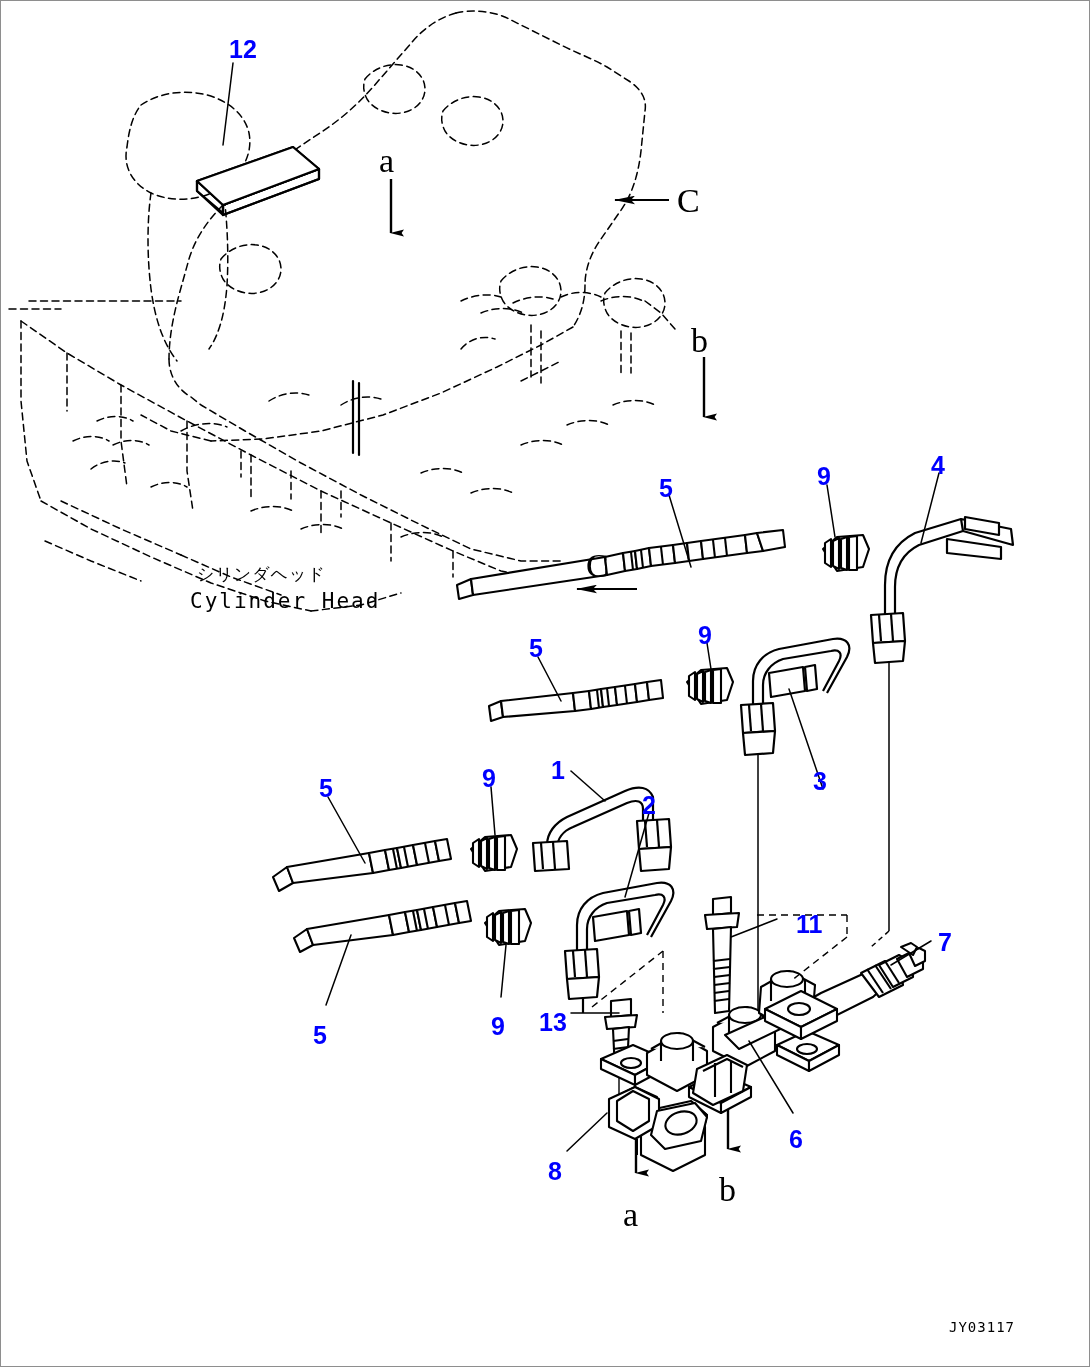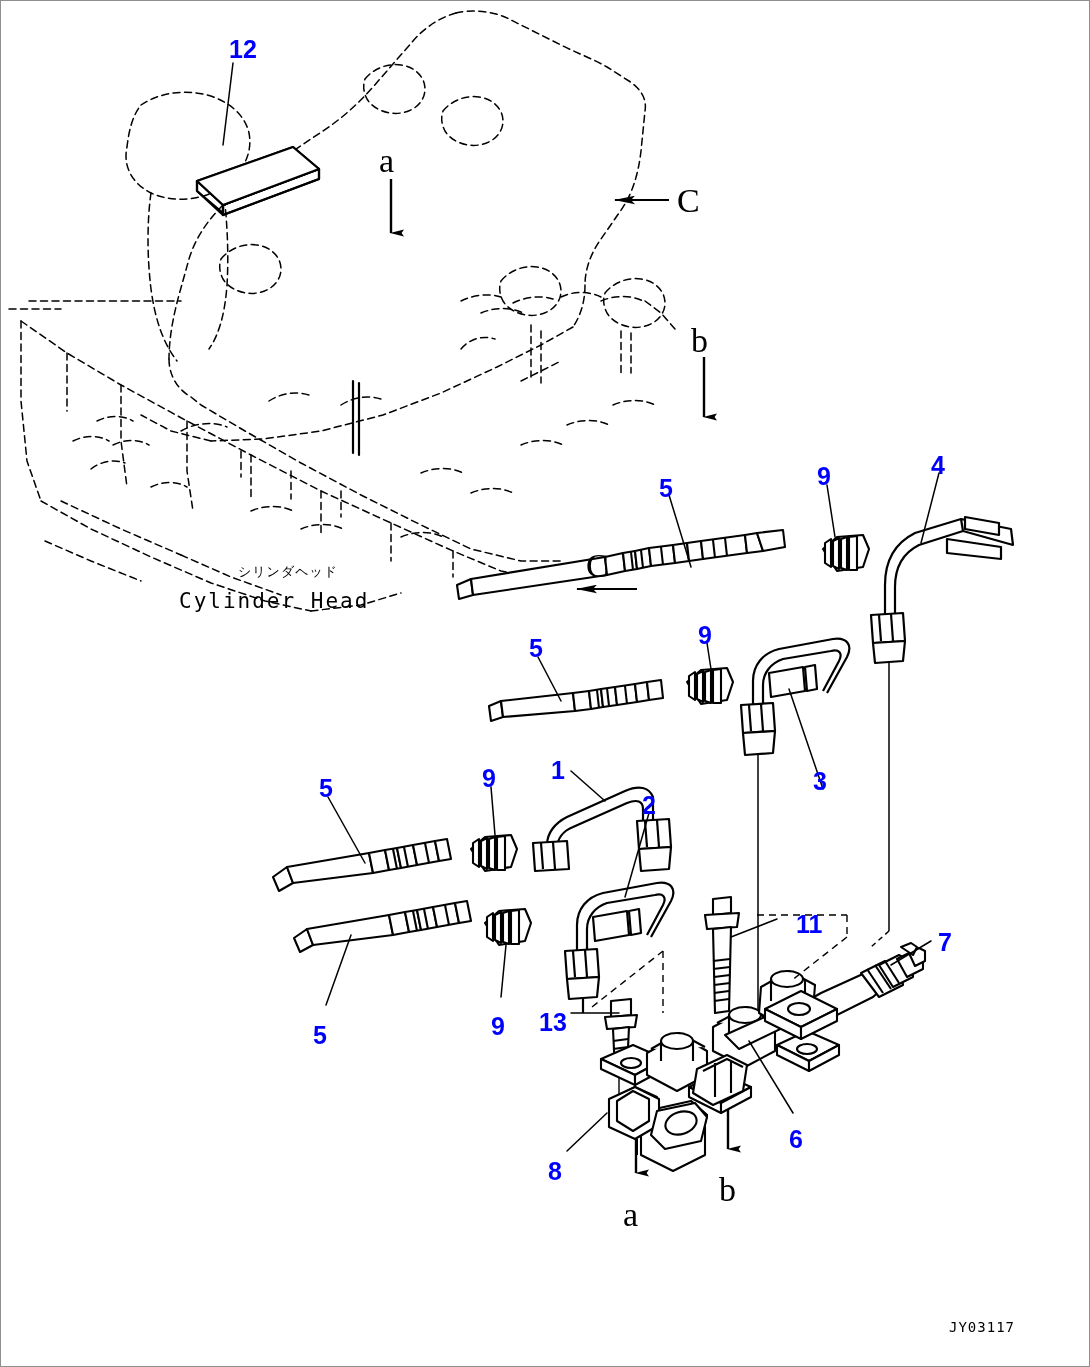--- a/index.html
+++ b/index.html
@@ -47,21 +47,21 @@
     white-space: nowrap;
     user-select: none;
   }
   .capt {
     position: absolute;
     color: #000000;
     font-family: "DejaVu Sans Mono", monospace;
     white-space: nowrap;
     user-select: none;
   }
-  .capt-jp { font-size: 13px; letter-spacing: 1px; margin-left: 41px; }
+  .capt-jp { font-size: 17px; letter-spacing: 1px; }
   .capt-en { font-size: 21px; letter-spacing: 2px; }
   .sheetcode {
     position: absolute;
     color: #000000;
     font-family: "DejaVu Sans Mono", monospace;
     font-size: 14px;
     letter-spacing: 1px;
     white-space: nowrap;
     user-select: none;
   }
@@ -465,21 +465,21 @@
       <path d="M662,950 L662,1012"></path>
       <path d="M591,1006 L662,950"></path>
       <path d="M756,914 L846,914"></path>
       <path d="M846,914 L846,936"></path>
       <path d="M846,936 L790,980"></path>
     </g>
 
   </svg>
 
   <div class="capt capt-jp" style="left:196px; top:562px;">シリンダヘッド</div>
-  <div class="capt capt-en" style="left:178px; top:588px;">Cylinder Head</div>
+  <div class="capt capt-en" style="left:189px; top:588px;">Cylinder Head</div>
 
   <div class="secmark" style="left:378px; top:143px;">a</div>
   <div class="secmark" style="left:676px; top:183px;">C</div>
   <div class="secmark" style="left:690px; top:323px;">b</div>
   <div class="secmark" style="left:585px; top:548px;">C</div>
   <div class="secmark" style="left:622px; top:1197px;">a</div>
   <div class="secmark" style="left:718px; top:1172px;">b</div>
 
   <div class="lbl" style="left:228px; top:36px;">12</div>
   <div class="lbl" style="left:658px; top:475px;">5</div>

